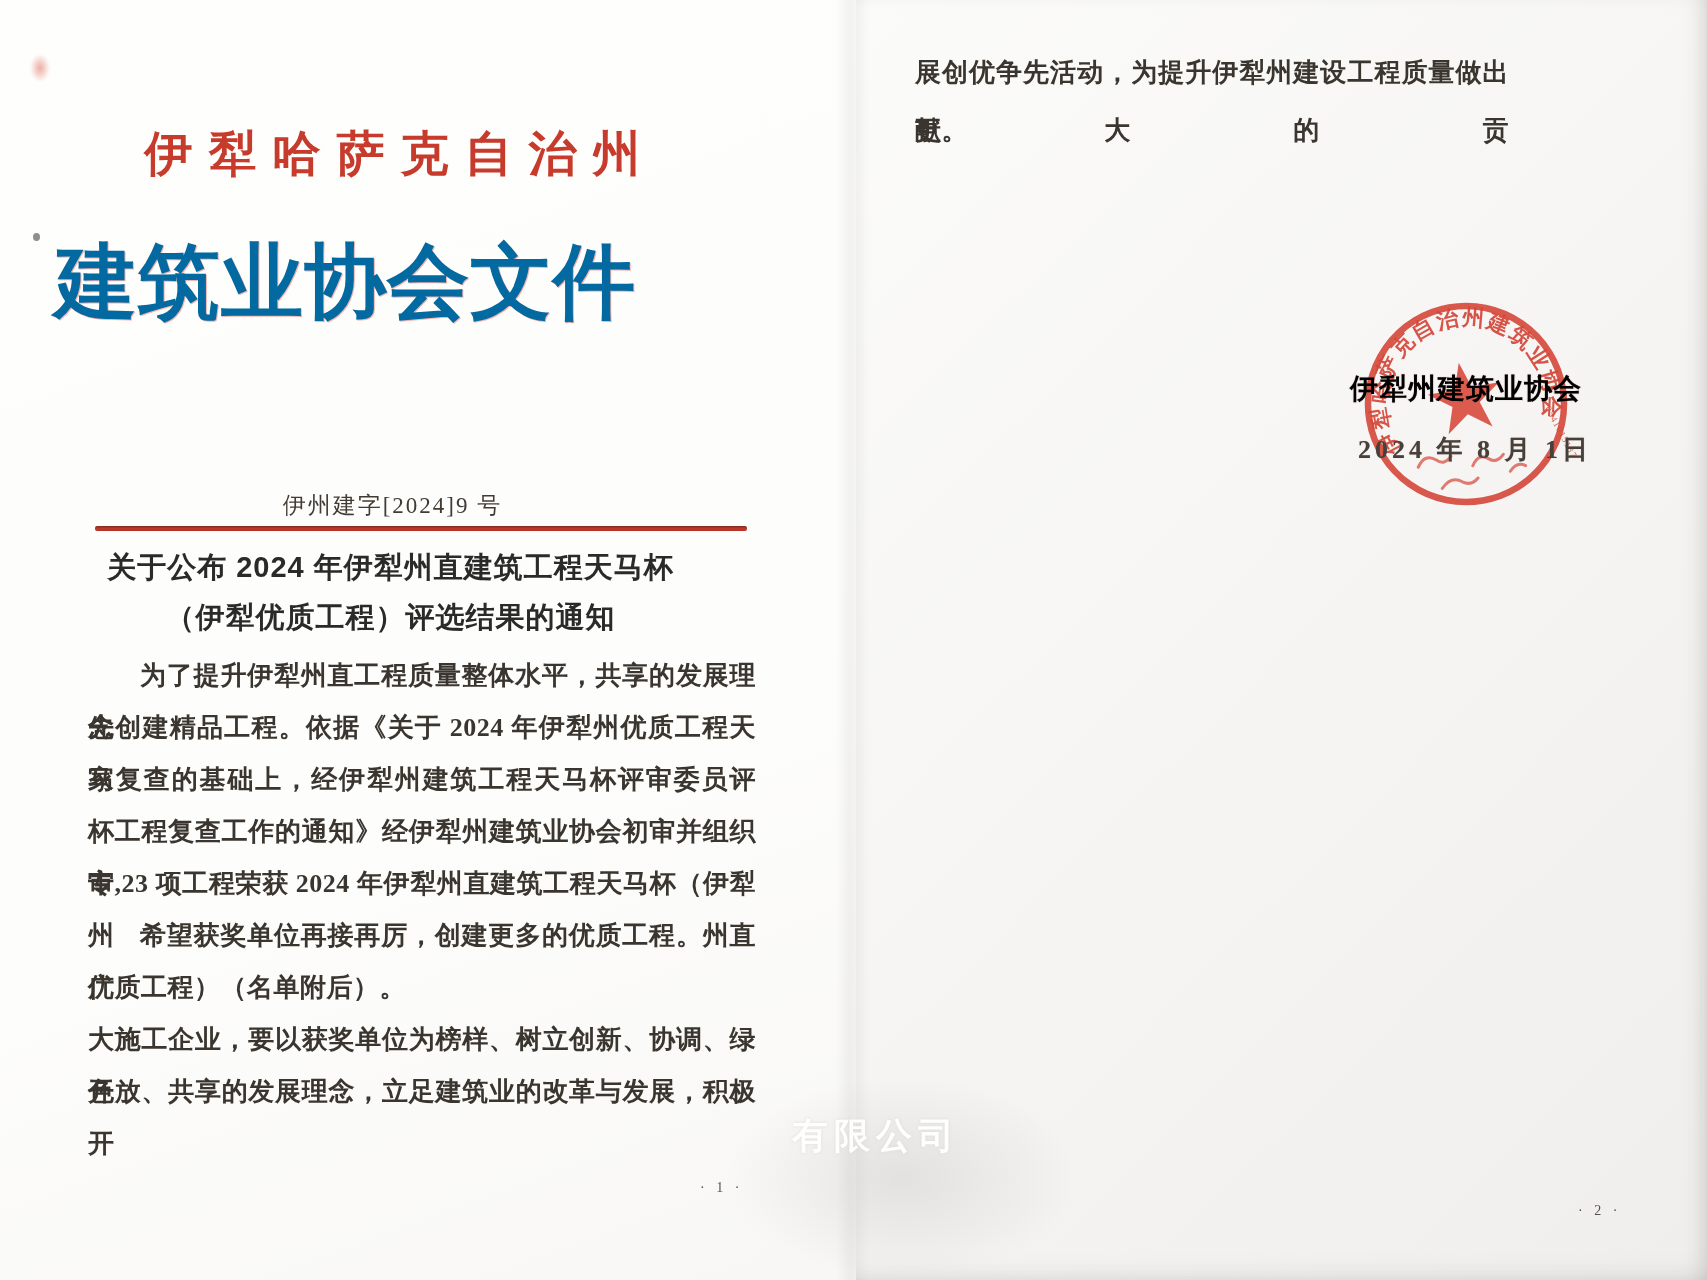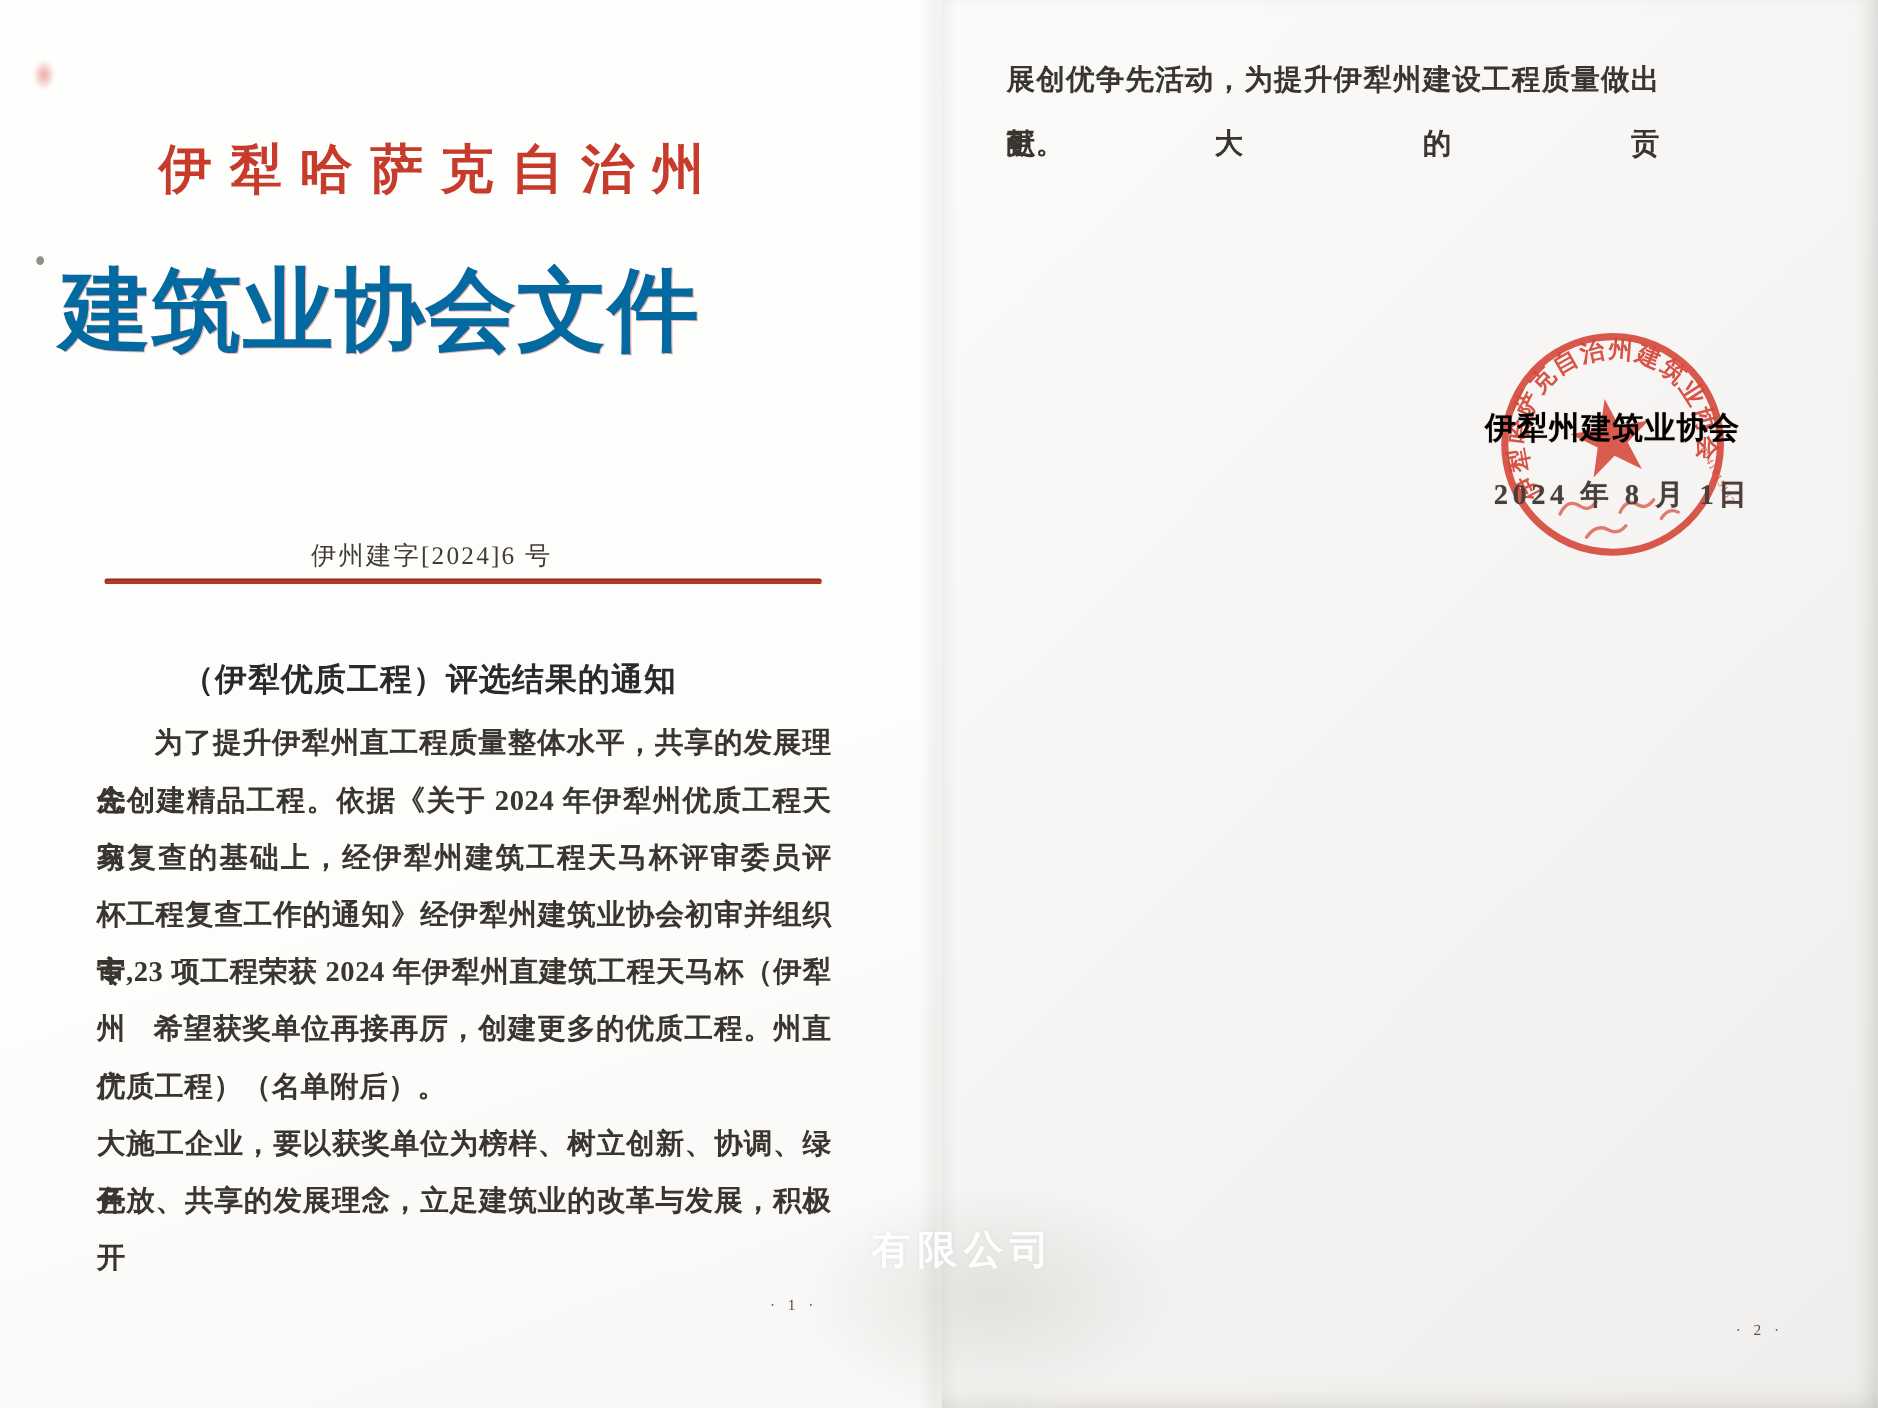--- a/index.html
+++ b/index.html
@@ -115,22 +115,23 @@
 
 <div class="canvas">
 
   <div class="page page-left">
     <div class="artifact-red"></div>
     <div class="artifact-dot"></div>
   </div>
 
   <div class="org-header">伊犁哈萨克自治州</div>
   <div class="doc-type">建筑业协会文件</div>
-  <div class="doc-number">伊州建字[2024]6 号</div>
+  <div class="doc-number">伊州建字[2024]9 号</div>
   <div class="red-rule"></div>
+  <div class="notice-title l1">关于公布 2024 年伊犁州直建筑工程天马杯</div>
   <div class="notice-title l2">（伊犁优质工程）评选结果的通知</div>
 
   <div class="body-block">
     <div class="line fill indent">为了提升伊犁州直工程质量整体水平，共享的发展理念</div>
     <div class="line fill">先创建精品工程。依据《关于 2024 年伊犁州优质工程天马</div>
     <div class="line fill">家复查的基础上，经伊犁州建筑工程天马杯评审委员评</div>
     <div class="line fill">杯工程复查工作的通知》经伊犁州建筑业协会初审并组织专</div>
     <div class="line fill">审,23 项工程荣获 2024 年伊犁州直建筑工程天马杯（伊犁州</div>
     <div class="line fill indent">希望获奖单位再接再厉，创建更多的优质工程。州直广</div>
     <div class="line">优质工程）（名单附后）。</div>

